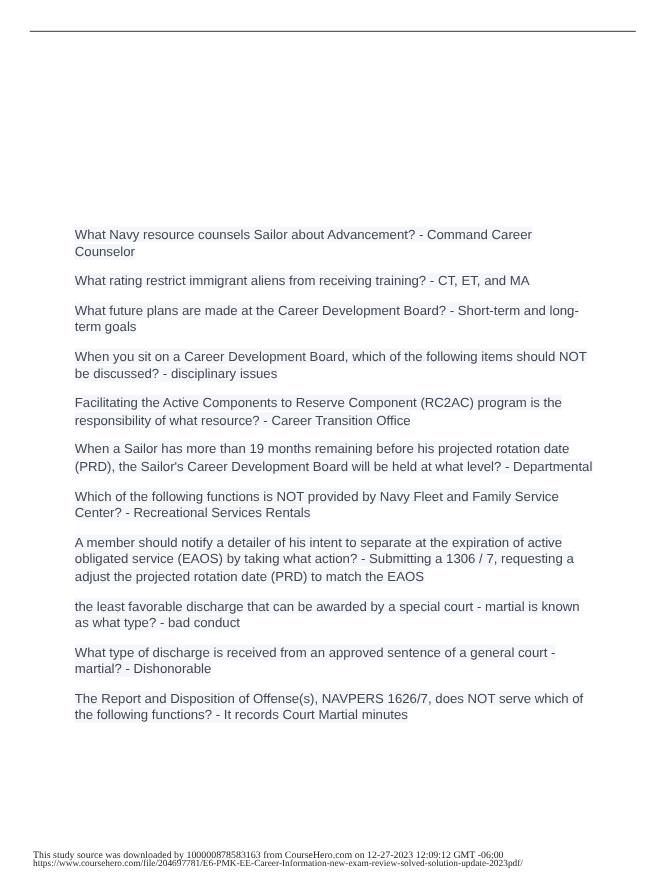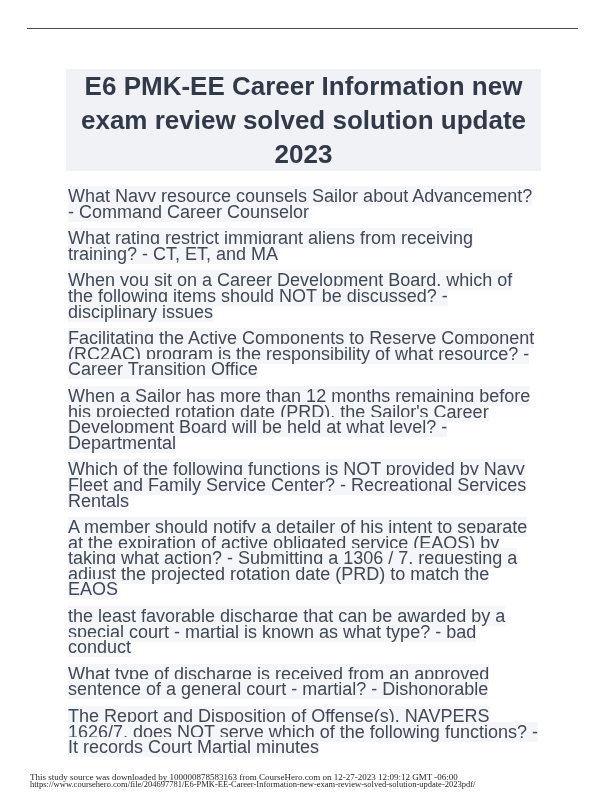--- a/index.html
+++ b/index.html
@@ -32,24 +32,24 @@
     color: var(--title-text, #323a4a);
     font-weight: bold;
     font-size: 26px;
     line-height: 34px;
     text-align: center;
     padding: 0;
   }
   .content {
     position: absolute;
     left: 68px;
-    top: 189px;
+    top: 206px;
     width: 473px;
     color: var(--body-text, #414855);
-    font-size: 18px;
+    font-size: 12px;
     line-height: 15.6px;
   }
   .content p {
     margin: 0 0 11px 0;
   }
   .content p span {
     background: var(--line-highlight, #f5f6f9);
     -webkit-box-decoration-break: clone;
     box-decoration-break: clone;
   }
@@ -68,28 +68,28 @@
     top: 779px;
     font-size: 8.5px;
   }
 </style>
 </head>
 <body>
 
 <div class="page">
   <div class="top-rule"></div>
 
-  <div class="title-box">E6 PMK-EE Career Information new exam review solved solution update 2023</div>
 
   <div class="content" id="qa-list">
       <p><span>What Navy resource counsels Sailor about Advancement? - Command Career Counselor</span></p>
       <p><span>What rating restrict immigrant aliens from receiving training? - CT, ET, and MA</span></p>
+      <p><span>What future plans are made at the Career Development Board? - Short-term and long-term goals</span></p>
       <p><span>When you sit on a Career Development Board, which of the following items should NOT be discussed? - disciplinary issues</span></p>
       <p><span>Facilitating the Active Components to Reserve Component (RC2AC) program is the responsibility of what resource? - Career Transition Office</span></p>
-      <p><span>When a Sailor has more than 12 months remaining before his projected rotation date (PRD), the Sailor's Career Development Board will be held at what level? - Departmental</span></p>
+      <p><span>When a Sailor has more than 19 months remaining before his projected rotation date (PRD), the Sailor's Career Development Board will be held at what level? - Departmental</span></p>
       <p><span>Which of the following functions is NOT provided by Navy Fleet and Family Service Center? - Recreational Services Rentals</span></p>
       <p><span>A member should notify a detailer of his intent to separate at the expiration of active obligated service (EAOS) by taking what action? - Submitting a 1306 / 7, requesting a adjust the projected rotation date (PRD) to match the EAOS</span></p>
       <p><span>the least favorable discharge that can be awarded by a special court - martial is known as what type? - bad conduct</span></p>
       <p><span>What type of discharge is received from an approved sentence of a general court - martial? - Dishonorable</span></p>
       <p><span>The Report and Disposition of Offense(s), NAVPERS 1626/7, does NOT serve which of the following functions? - It records Court Martial minutes</span></p>
     </div>
 
   <div class="footer-note">This study source was downloaded by 100000878583163 from CourseHero.com on 12-27-2023 12:09:12 GMT -06:00</div>
 
   <div class="footer-url">https://www.coursehero.com/file/204697781/E6-PMK-EE-Career-Information-new-exam-review-solved-solution-update-2023pdf/</div>

